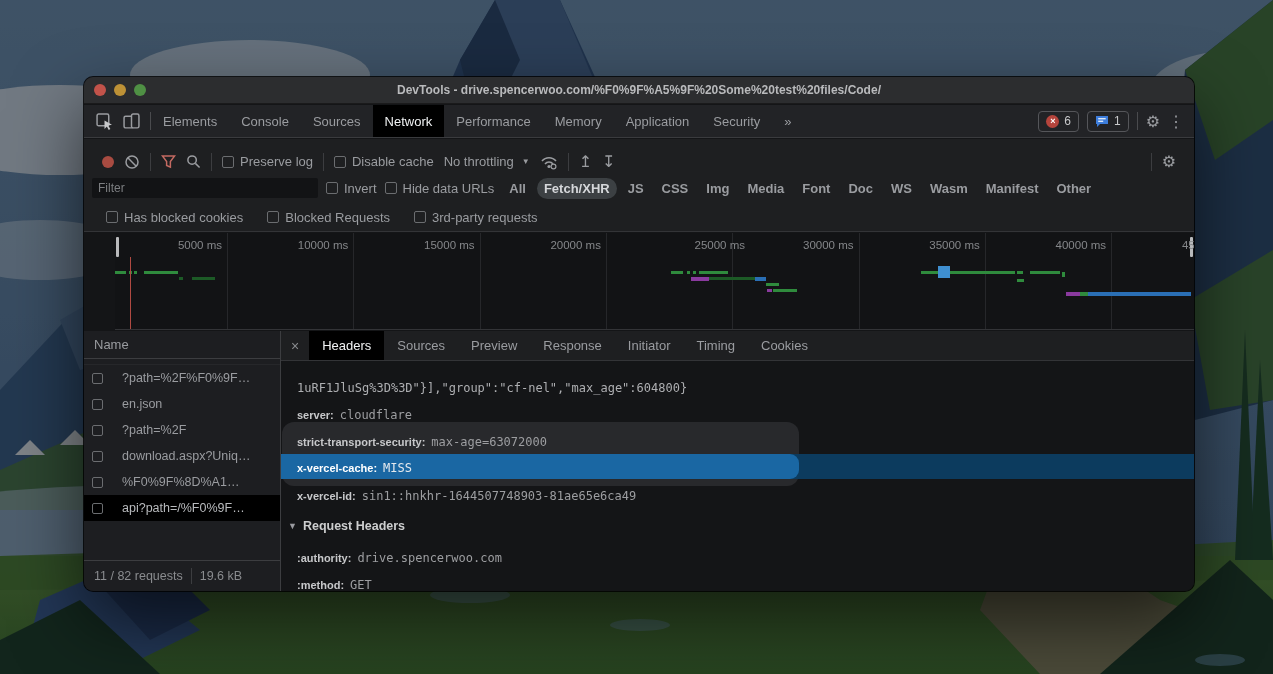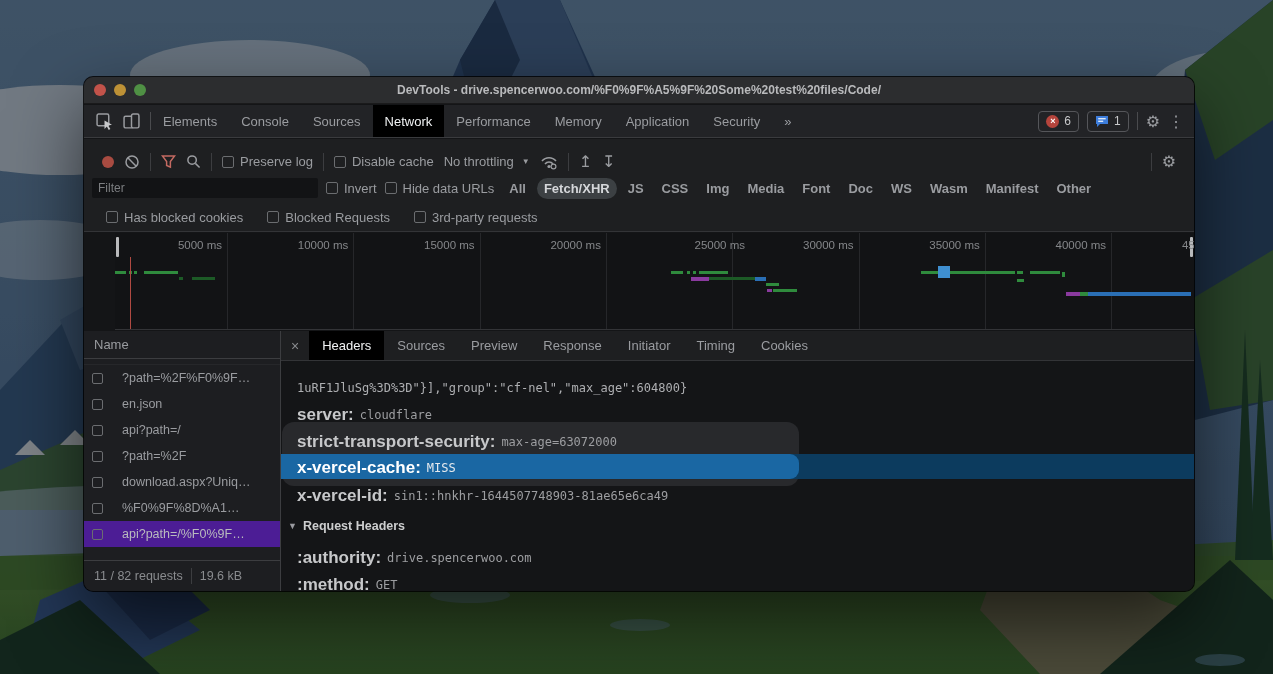--- a/index.html
+++ b/index.html
@@ -69,21 +69,21 @@
   
   .main { position:absolute; left:0; top:254px; right:0; bottom:0; display:flex; }
   .leftpanel { width:197px; background:#1d1e21; border-right:1px solid #3c3d40; position:relative; }
   .lp-header { height:28px; border-bottom:1px solid #3c3d40; display:flex; align-items:center;
     padding-left:10px; color:#9a9ca0; }
   .lp-rows { position:absolute; top:29px; left:0; right:0; bottom:31px; overflow:hidden; }
   .lp-partial { height:5px; border-bottom:1px solid #26272a; }
   .req-row { height:26px; display:flex; align-items:center; gap:19px; padding-left:8px;
     color:#9a9ca0; font-size:12.5px; white-space:nowrap; overflow:hidden; }
   .req-row .box { flex:0 0 auto; width:11px; height:11px; }
-  .req-row.selected { background:#4c1d95; color:#b9bbbe; }
+  .req-row.selected { background:#000000; color:#b9bbbe; }
   .req-label { overflow:hidden; text-overflow:clip; white-space:nowrap; }
   .lp-footer { position:absolute; left:0; right:0; bottom:0; height:31px; border-top:1px solid #3c3d40;
     display:flex; align-items:center; color:#8a8c8f; font-size:12.5px; overflow:hidden; }
   .lp-footer .fsep { width:1px; height:16px; background:#3c3d40; margin:0 8px; }
   .lp-footer .fl { padding-left:10px; white-space:nowrap; }
   .lp-footer .fr { white-space:nowrap; }
 
   .detail { flex:1; position:relative; background:#141517; overflow:hidden; }
   .dt-tabs { height:30px; background:#1e1f21; border-bottom:1px solid #333437; display:flex; align-items:stretch; }
   .dt-close { display:flex; align-items:center; padding:0 10px; color:#8a8c8f; font-size:14px; }
@@ -92,21 +92,21 @@
   .dt-content { position:absolute; left:0; top:31px; right:0; bottom:0; overflow:hidden; }
 
   .spotlight { position:absolute; left:1px; top:60px; width:517px; height:64px;
     background:#28292c; border-radius:12px; }
   .sel-dark { position:absolute; left:0; top:92px; right:0; height:25px; background:#0c3b5e; }
   .sel-bright { position:absolute; left:0; top:92px; width:518px; height:25px;
     background:#1a67a3; border-radius:0 9px 9px 0; }
 
   .hline { position:absolute; left:16px; right:8px; height:27px; display:flex; align-items:center;
     gap:6px; white-space:nowrap; overflow:hidden; }
-  .hname { font-weight:bold; color:#c7c8ca; font-size:17px; }
+  .hname { font-weight:bold; color:#c7c8ca; font-size:11px; }
   .hval { font-family:"DejaVu Sans Mono", monospace; color:#9d9ea1; font-size:12px; }
   .hline.on-sel .hname { color:#ffffff; }
   .hline.on-sel .hval { color:#e4e9ee; }
   .section-line { position:absolute; left:7px; display:flex; align-items:center; gap:6px; height:24px; }
   .tri { font-size:9px; color:#9a9ba0; }
   .section-title { font-weight:bold; color:#cdcecf; font-size:12.5px; }
 </style>
 </head>
 <body>
 
@@ -359,24 +359,20 @@
         <div class="req-row">
           <span class="box"></span>
           <span class="req-label">?path=%2F%F0%9F…</span>
         </div>
         <div class="req-row">
           <span class="box"></span>
           <span class="req-label">en.json</span>
         </div>
         <div class="req-row">
           <span class="box"></span>
-          <span class="req-label">api?path=/</span>
-        </div>
-        <div class="req-row">
-          <span class="box"></span>
           <span class="req-label">?path=%2F</span>
         </div>
         <div class="req-row">
           <span class="box"></span>
           <span class="req-label">download.aspx?Uniq…</span>
         </div>
         <div class="req-row">
           <span class="box"></span>
           <span class="req-label">%F0%9F%8D%A1…</span>
         </div>

